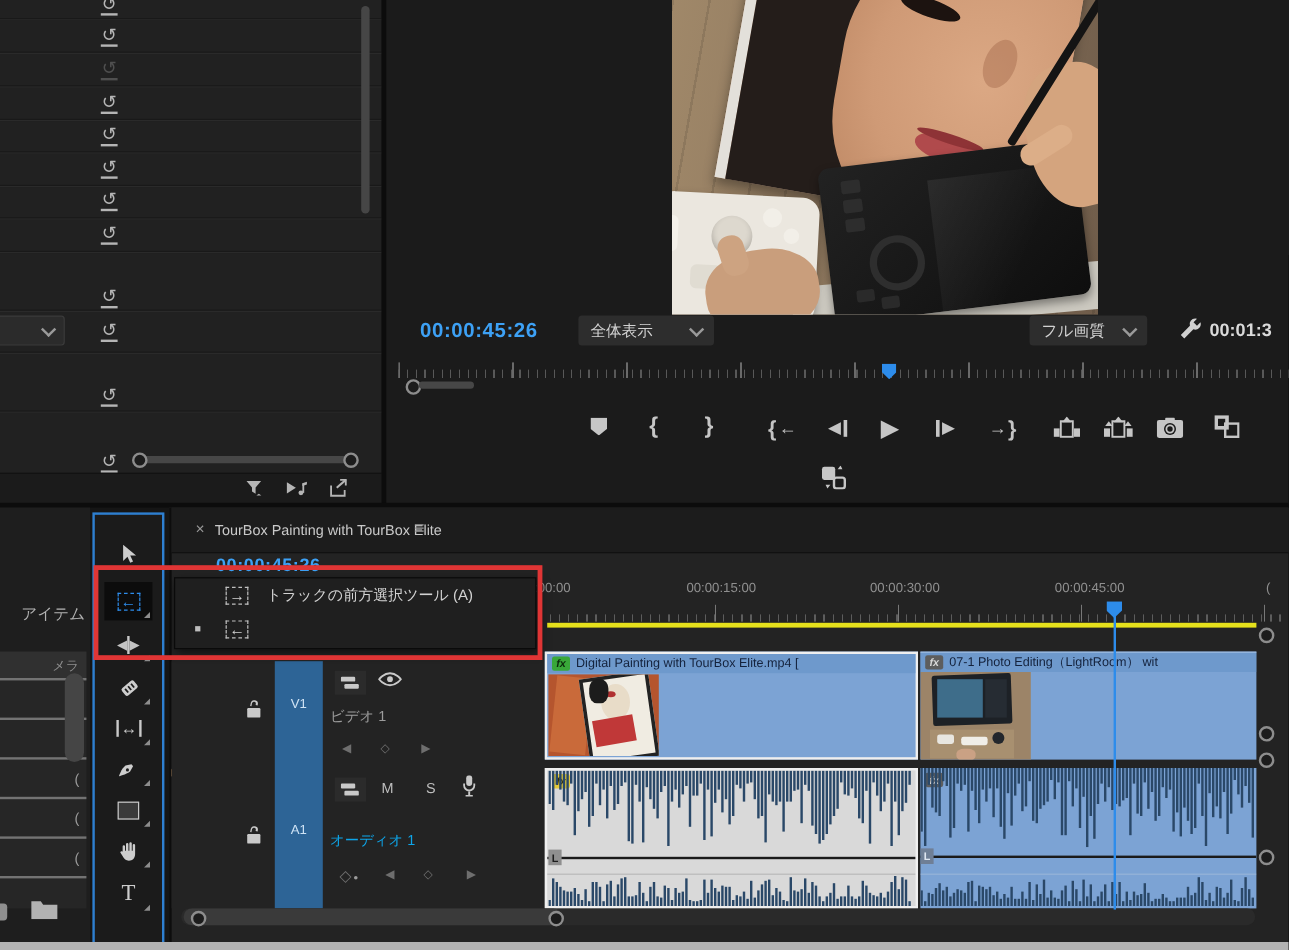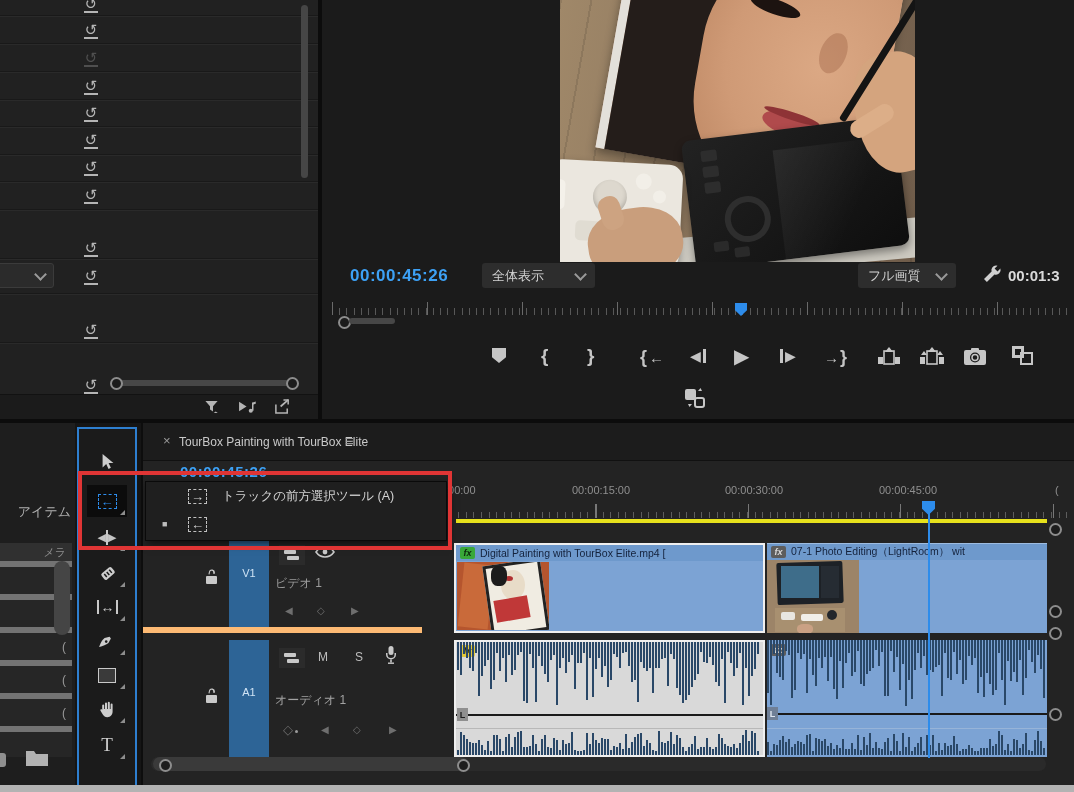--- a/index.html
+++ b/index.html
@@ -32,21 +32,21 @@
       background-size:100% 13px,100% 7px;}
   .tl-ticks{background-image:
       repeating-linear-gradient(to right,#777 0 1px,transparent 1px 152.5px),
       repeating-linear-gradient(to right,#5d5d5d 0 1px,transparent 1px 7.6px);
       background-size:100% 14px,100% 6px;}
   .ph-head{background:#2d8ceb;clip-path:polygon(0 0,100% 0,100% 55%,50% 100%,0 55%);}
   .t-glyph{font-size:17px;color:#c6c6c6;}
   .brace{font-size:19px;font-weight:bold;}
   
   #proj-panel{left:0;top:423px;width:75px;height:369px;background:#1e1e1e;}
-  .proj-row{border-bottom:6px solid #737373;color:#9a9a9a;font-size:12px;display:flex;align-items:center;justify-content:flex-end;padding-right:6px;box-sizing:border-box;padding-left:32px;}
+  .proj-row{border-bottom:2px solid #737373;color:#9a9a9a;font-size:12px;display:flex;align-items:center;justify-content:flex-end;padding-right:6px;box-sizing:border-box;padding-left:32px;}
   #tools-panel{left:77px;top:427px;width:60px;height:360px;background:#1b1b1b;border:2px solid #2e7fd0;box-sizing:border-box;}
   .tool{left:8px;width:40px;height:32px;display:flex;align-items:center;justify-content:center;color:#c9c9c9;}
   .tool .flyout-mark{position:absolute;right:2px;bottom:2px;width:0;height:0;border-left:5px solid transparent;border-bottom:5px solid #8d8d8d;}
   .tool.active{background:#0c0c0c;}
   .dash-box{border:1px dashed #c0c0c0;width:17px;height:13px;display:flex;align-items:center;justify-content:center;font-size:13px;font-weight:bold;line-height:1;}
   .dash-box.blue{border-color:#2d8ceb;color:#2d8ceb;}
   
   #tl-panel{left:141px;top:423px;width:933px;height:369px;background:#232323;border-left:2px solid #0d0d0d;box-sizing:border-box;}
   .tabbar{background:#1c1c1c;border-bottom:1px solid #111;}
   .strip{background:#2d6496;color:#cfe3f5;display:flex;align-items:flex-start;justify-content:center;font-size:11px;}
@@ -360,21 +360,21 @@
     <span class="abs tc-blue" style="left:37px;top:40px;font-size:15px">00:00:45:26</span>
 
     <span class="abs" style="left:302px;top:61px;font-size:11px;color:#8f8f8f">:00:00</span>
     <span class="abs" style="left:429px;top:61px;font-size:11px;color:#8f8f8f">00:00:15:00</span>
     <span class="abs" style="left:582px;top:61px;font-size:11px;color:#8f8f8f">00:00:30:00</span>
     <span class="abs" style="left:736px;top:61px;font-size:11px;color:#8f8f8f">00:00:45:00</span>
     <span class="abs" style="left:912px;top:61px;font-size:11px;color:#8f8f8f">(</span>
     <div class="abs ticks tl-ticks" style="left:300px;top:78px;width:631px;height:17px"></div>
     <div class="abs" style="left:313px;top:96px;width:591px;height:4px;background:#e6e11c"></div>
 
-    <div class="abs" style="left:0;top:114px;width:279px;height:90px;background:#232323;border-bottom:6px solid #fdba74">
+    <div class="abs" style="left:0;top:128px;width:279px;height:90px;background:#232323;border-bottom:6px solid #fdba74">
       <div class="abs ico" style="left:62px;top:32px">
         <svg width="13" height="16" viewBox="0 0 13 16" fill="#c9c9c9">
             <rect x="1" y="7" width="11" height="8" rx="1"></rect>
             <path d="M3 7V4.5A3 3 0 0 1 9 4.5v.8H7.3v-.8a1.6 1.6 0 0 0-3.2 0V7z" transform="translate(1,-1) rotate(12 6 4)"></path>
           </svg>
       </div>
       <div class="abs strip" style="left:86px;top:0;width:40px;height:90px;padding-top:30px;box-sizing:border-box">
         <span>V1</span>
       </div>
       <div class="abs ico" style="left:136px;top:8px;width:26px;height:20px;background:#2b2b2b">
@@ -414,21 +414,21 @@
       <span class="abs tk-btn" style="left:172px;top:10px;width:16px">M</span>
       <span class="abs tk-btn" style="left:208px;top:10px;width:16px">S</span>
       <div class="abs ico" style="left:242px;top:6px">
         <svg width="12" height="18" viewBox="0 0 12 18" fill="#c9c9c9">
             <rect x="3.5" y="0" width="5" height="9" rx="2.5"></rect>
             <path d="M1 7v1.5a5 5 0 0 0 10 0V7h-1.5v1.5a3.5 3.5 0 0 1-7 0V7z"></path>
             <rect x="5.2" y="13.5" width="1.6" height="3"></rect>
             <rect x="3" y="16.5" width="6" height="1.4"></rect>
           </svg>
       </div>
-      <span class="abs" style="left:132px;top:52px;font-size:12px;color:#a3a3a3">オーディオ 1</span>
+      <span class="abs" style="left:132px;top:52px;font-size:12px;color:#0ea5e9">オーディオ 1</span>
       <span class="abs navg" style="left:140px;top:82px;font-size:13px">◇</span>
       <span class="abs" style="left:152px;top:90px;width:3px;height:3px;background:#9c9c9c;border-radius:50%"></span>
       <span class="abs navg" style="left:178px;top:84px">◀</span>
       <span class="abs navg" style="left:210px;top:84px">◇</span>
       <span class="abs navg" style="left:246px;top:84px">▶</span>
     </div>
 
     <div class="abs clip" style="left:311px;top:120px;width:311px;height:90px;background:#7ca3d4;border:2px solid #efefef">
       <div class="clip-title" style="background:#6e99cc">
         <span class="fxbadge" style="background:#39a839;color:#0c2a0c">fx</span>

